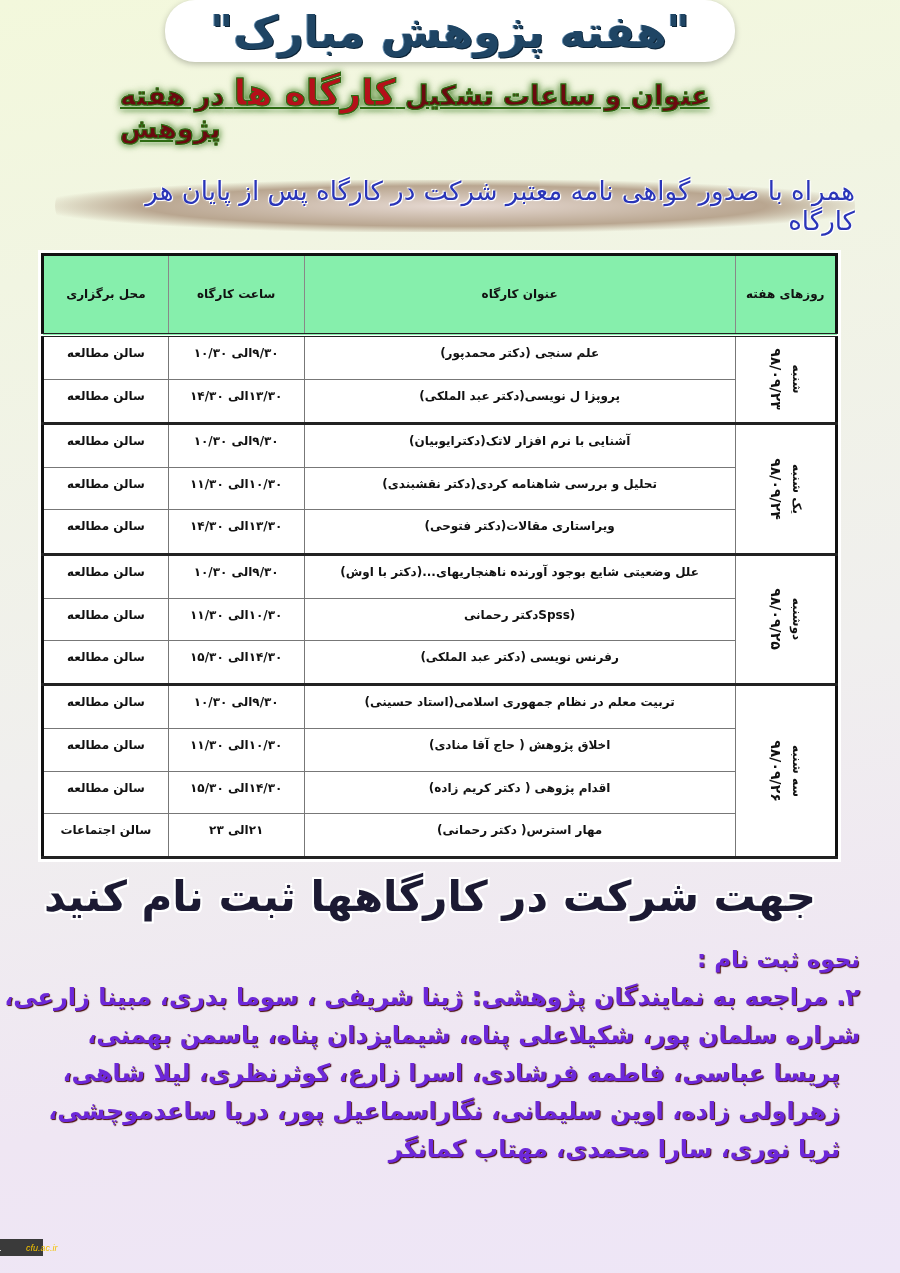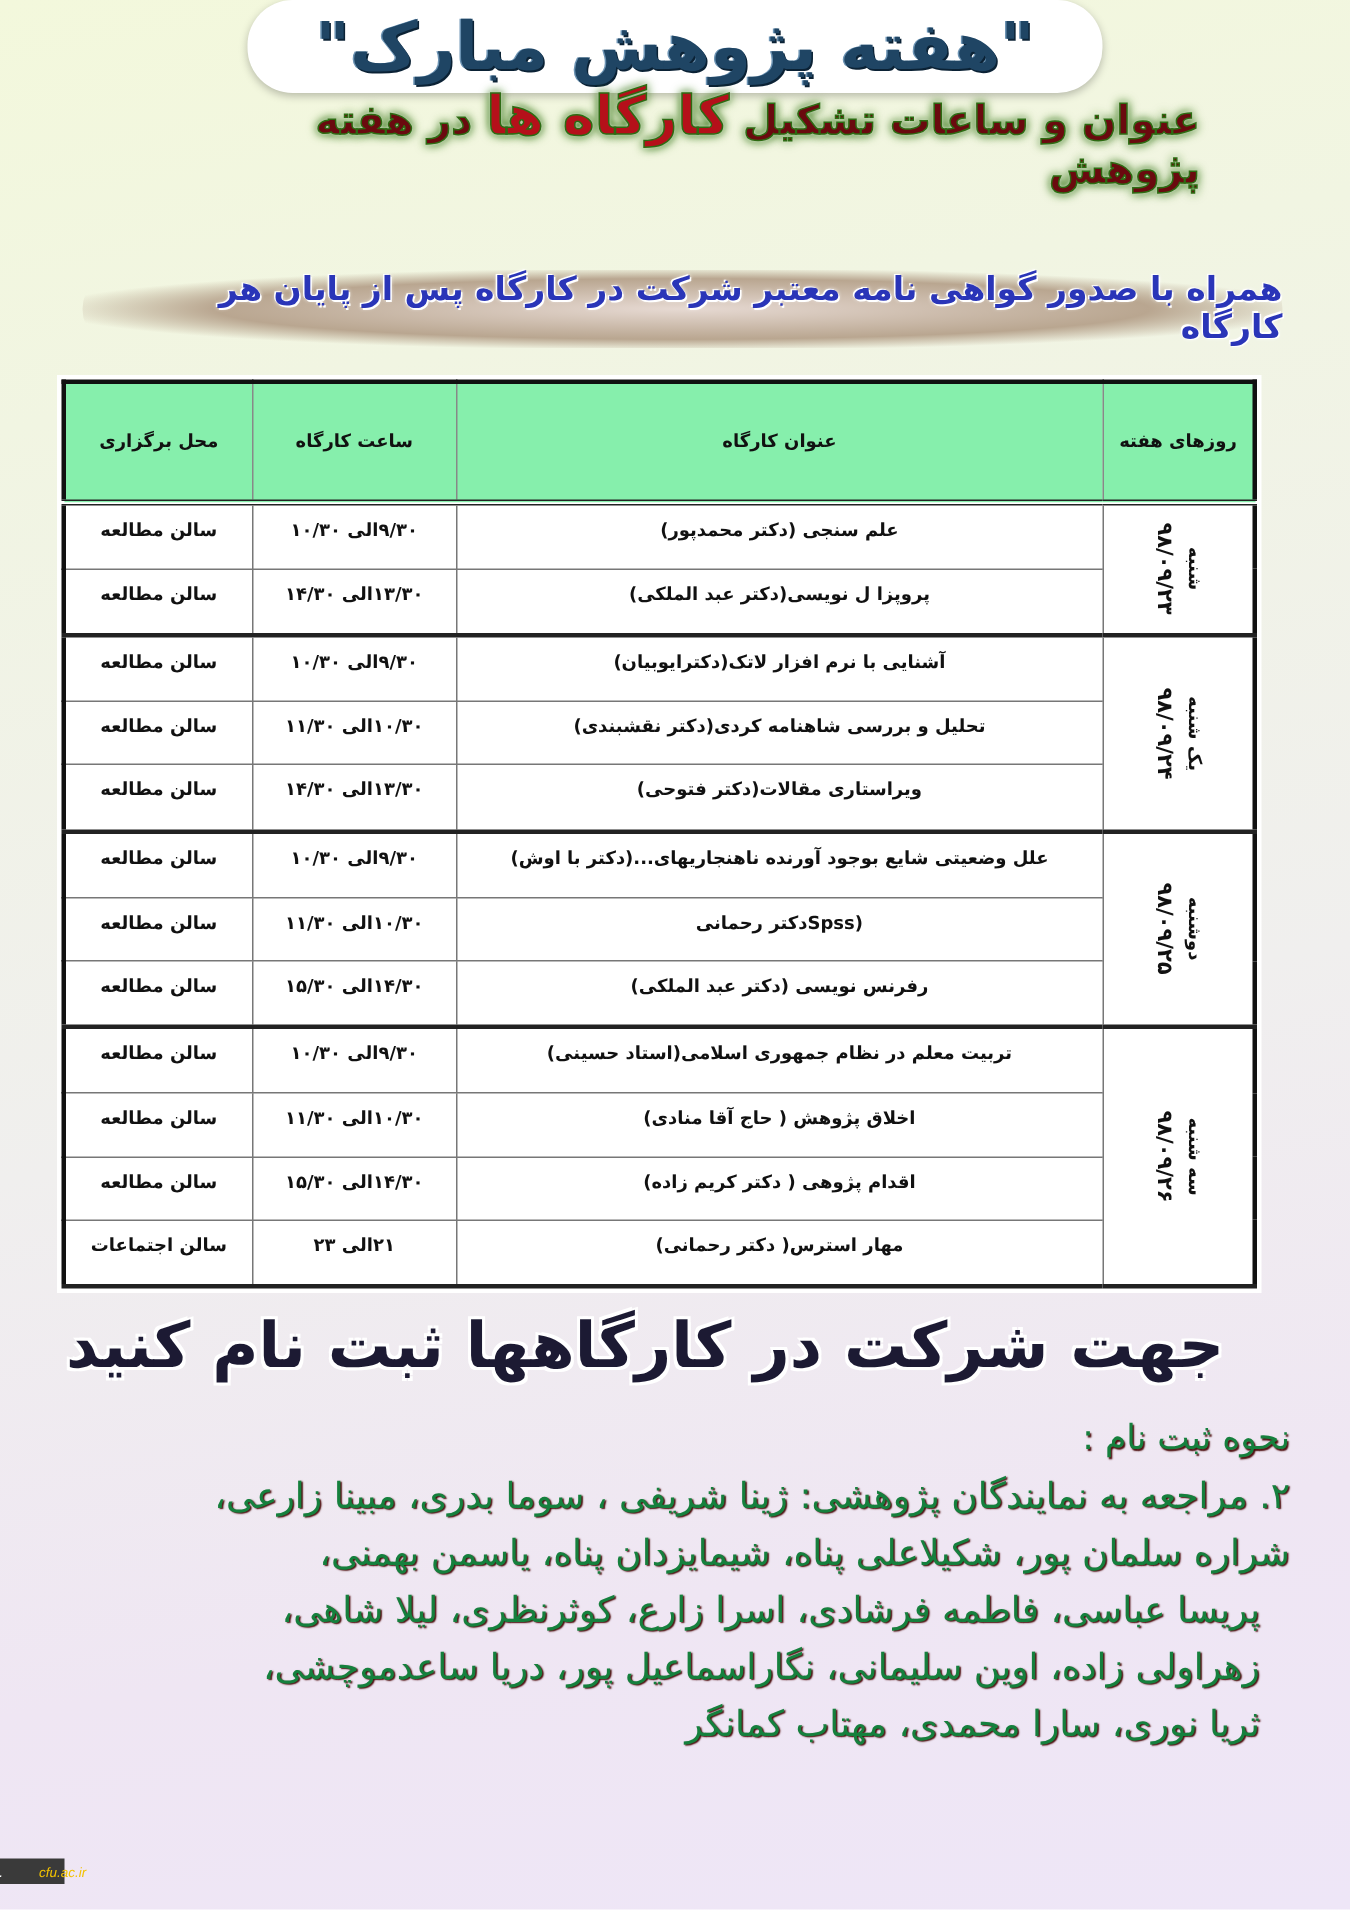--- a/index.html
+++ b/index.html
@@ -20,42 +20,43 @@
     display: flex; align-items: center; justify-content: center;
   }
   .title-text {
     font-family: "DejaVu Sans", sans-serif; font-weight: bold;
     font-size: 44px; color: #1f4564;
     text-shadow: 1px 1px 0 #0b2235, -1px 0 0 #6c93b3;
     letter-spacing: 1px;
   }
 
   .subtitle1 {
-    position: absolute; top: 57px; left: 120px; width: 680px; text-align: right;
+    position: absolute; top: 72px; left: 120px; width: 680px; text-align: left;
     font-weight: bold; font-size: 27px; color: #6a0a0f;
     -webkit-text-stroke: 1px #2d6b12;
     text-shadow: 0 0 3px #ffffff, 0 0 6px #3b7a1a, 0 0 8px #3b7a1a;
+    text-decoration: underline;
   }
   .subtitle1 .big { color: #b5101a; font-size: 36px; }
 
   .subtitle2 {
     position: absolute; top: 124px; left: 0; width: 900px; text-align: center;
     font-weight: bold; font-size: 28px; color: #9be29a;
     -webkit-text-stroke: 1px #103c0c;
     text-shadow: 1px 2px 0 #0e3a0b, 0 0 4px #0e3a0b;
   }
 
   .subtitle3-wrap {
     position: absolute; top: 180px; left: 55px; width: 800px; height: 52px;
     background: radial-gradient(ellipse at center, #e6d9d2 0%, #b9a690 55%, rgba(200,190,170,0) 75%);
     border-radius: 30px;
     display: flex; align-items: center; justify-content: center;
   }
   .subtitle3 {
-    font-weight: bold; font-size: 22px; color: #2a35b8;
+    font-weight: normal; font-size: 26px; color: #2a35b8;
     text-shadow: 0 0 3px #ffffff, 1px 1px 0 #ffffff, -1px -1px 0 #ffffff;
     margin-left: 40px;
   }
 
   
   .table-frame {
     position: absolute; top: 250px; left: 38px; width: 803px; height: 612px;
     background: #ffffff; padding: 3px;
   }
   table.schedule {
@@ -88,21 +89,21 @@
 
   
   .cta {
     position: absolute; top: 872px; left: 40px; width: 780px; text-align: center;
     font-weight: bold; font-size: 42px; color: #1c1a33;
     text-shadow: 0 0 3px #fff, 2px 2px 0 #fff, -2px -2px 0 #fff, 2px -2px 0 #fff, -2px 2px 0 #fff;
   }
 
   .reg {
     position: absolute; top: 940px; right: 40px; left: 8px;
-    font-weight: normal; color: #15803d; font-size: 24px; line-height: 38px;
+    font-weight: bold; color: #6d28d9; font-size: 24px; line-height: 38px;
     text-shadow: 1px 1px 1px #4a0a0a;
   }
   .reg-heading { text-align: right; font-size: 23px; }
   .reg-line { text-align: right; white-space: nowrap; }
   .reg-line.indent { padding-right: 20px; }
 
   .watermark {
     position: absolute; left: 0; bottom: 17px; width: 43px; height: 17px;
     background: #3a3a3a; color: #fff; font-size: 9px; font-style: italic;
     display: flex; align-items: center; justify-content: center; direction: ltr;

